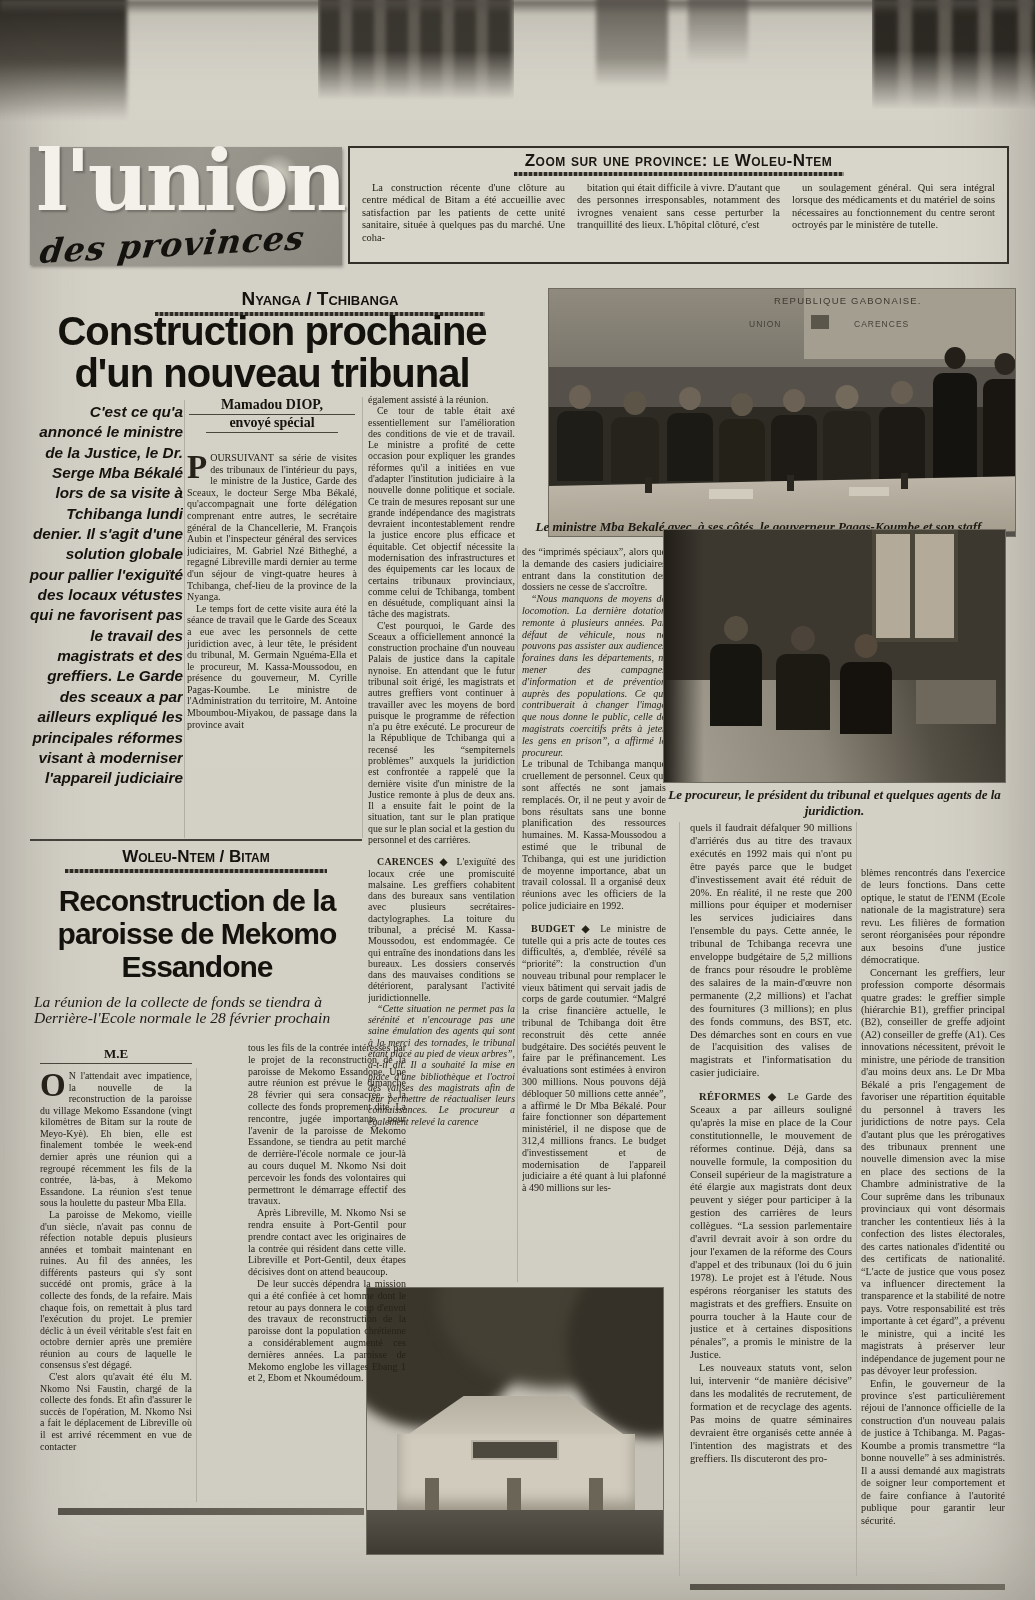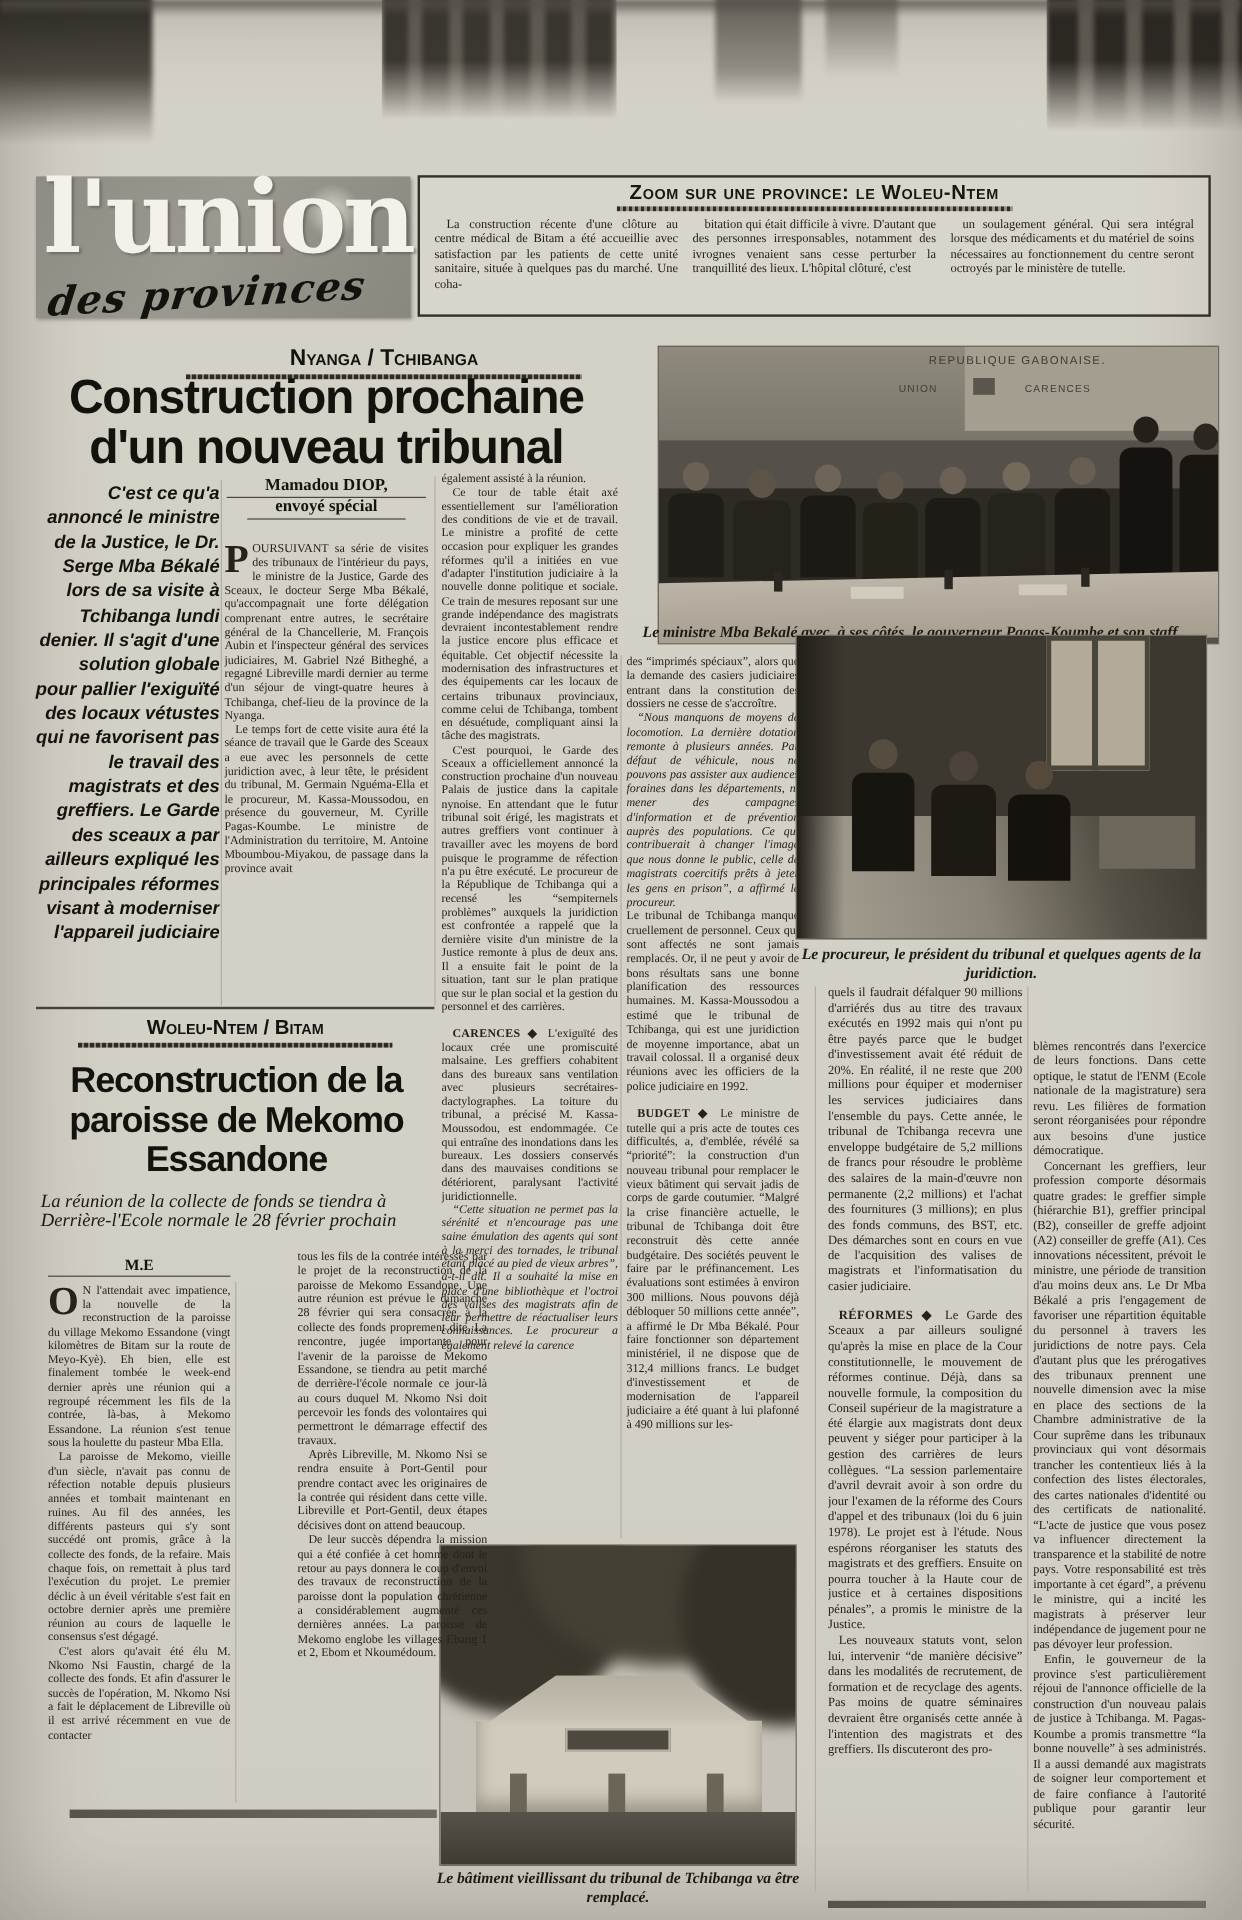--- a/index.html
+++ b/index.html
@@ -205,21 +205,20 @@
     <div class="abs" style="left:70px;top:-80px;width:230px;height:180px;background:#444034;border-radius:50%;filter:blur(7px);"></div>
     <div class="abs" style="left:200px;top:-40px;width:170px;height:190px;background:#353128;border-radius:50%;filter:blur(6px);"></div>
     <div class="abs" style="left:18px;top:108px;width:262px;height:40px;background:linear-gradient(180deg,#b5afa1,#c9c4b6);clip-path:polygon(8% 100%,30% 0,70% 0,92% 100%);"></div>
     <div class="abs" style="left:30px;top:146px;width:238px;height:78px;background:#d0cbbd;box-shadow:inset 0 -10px 14px rgba(90,85,72,.45);"></div>
     <div class="abs" style="left:104px;top:152px;width:88px;height:20px;background:#4e493e;box-shadow:inset 0 0 0 2px #b8b2a4;"></div>
     <div class="abs" style="left:58px;top:190px;width:14px;height:34px;background:#6b6558;"></div>
     <div class="abs" style="left:140px;top:190px;width:14px;height:34px;background:#6b6558;"></div>
     <div class="abs" style="left:222px;top:190px;width:14px;height:34px;background:#6b6558;"></div>
     <div class="abs" style="left:0;top:222px;width:296px;height:44px;background:linear-gradient(180deg,#57534a,#3f3b32);"></div>
   </div>
-  <div class="abs caption" style="left:360px;top:1557px;width:310px;">Le bâtiment vieillissant du tribunal de Tchibanga va être remplacé.</div>
 
   <div class="abs" style="left:30px;top:839px;width:332px;height:2px;background:#44413a;"></div>
   <div class="abs headline" style="left:34px;top:884px;width:326px;font-size:30px;line-height:1.1;">Reconstruction de la paroisse de Mekomo Essandone</div>
   <div class="abs" style="left:60px;top:847px;width:272px;">
     <div class="kicker" style="font-size:17px;">Woleu-Ntem / Bitam</div>
     <div class="kbar" style="width:262px;"></div>
   </div>
   <div class="abs" style="left:34px;top:994px;width:322px;font-style:italic;font-size:15.5px;line-height:1.05;color:#1c1914;">La réunion de la collecte de fonds se tiendra à Derrière-l'Ecole normale le 28 février prochain</div>
   <div class="abs byline" style="left:40px;top:1046px;width:152px;font-size:13px;">
     <span class="bl">M.E</span>

